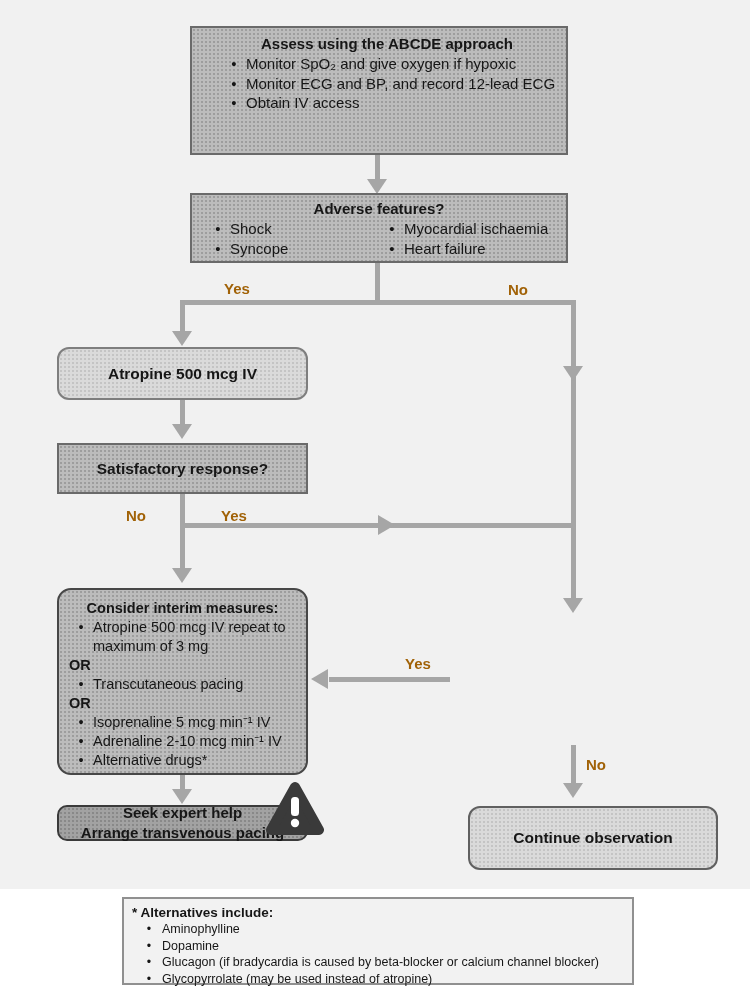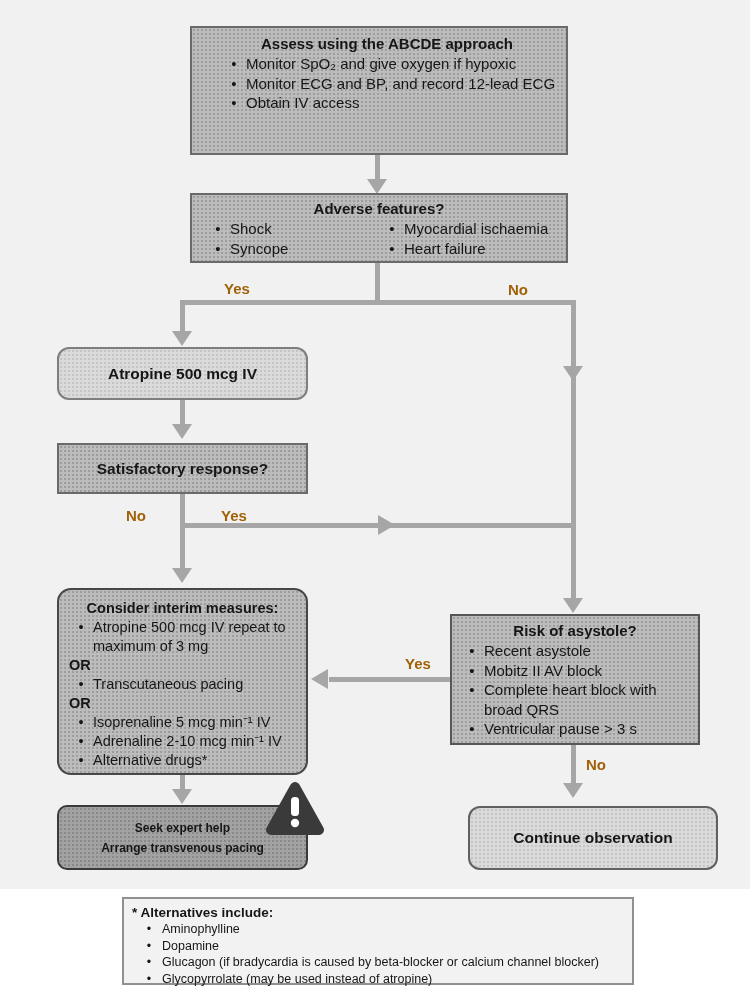--- a/index.html
+++ b/index.html
@@ -139,39 +139,22 @@
         </div>
       <div class="bi">
           <span>Adrenaline 2-10 mcg min⁻¹ IV</span>
         </div>
       <div class="bi">
           <span>Alternative drugs*</span>
         </div>
     </div>
   </div>
 
-  <div class="node dotfill" style="left:450px;top:614px;width:250px;height:131px;border:2.5px solid #565656;padding:5px 2px 0 2px;">
-    <div class="title">Risk of asystole?</div>
-    <div class="bullets" style="line-height:19.5px;padding-left:6px;">
-      <div class="bi">
-          <span>Recent asystole</span>
-        </div>
-      <div class="bi">
-          <span>Mobitz II AV block</span>
-        </div>
-      <div class="bi">
-          <span>Complete heart block with broad QRS</span>
-        </div>
-      <div class="bi">
-          <span>Ventricular pause &gt; 3 s</span>
-        </div>
-    </div>
-  </div>
 
-  <div class="node dark center-lbl" style="left:57px;top:805px;width:251px;height:65px;flex-direction:column;font-size:12px;">
+  <div class="node dark center-lbl" style="left:57px;top:805px;width:251px;height:36px;flex-direction:column;font-size:15px;">
     <span>Seek expert help</span>
     <span>Arrange transvenous pacing</span>
   </div>
 
   <svg class="wicon" style="left:266px;top:779px;" width="58" height="60" viewBox="0 0 58 60">
     <path d="M29 8 L53 51 L5 51 Z" fill="#3a3a3a" stroke="#3a3a3a" stroke-width="10" stroke-linejoin="round"></path>
     <rect x="25" y="18" width="8" height="19" rx="3.5" fill="#ffffff"></rect>
     <circle cx="29" cy="44" r="4.2" fill="#ffffff"></circle>
   </svg>
 

